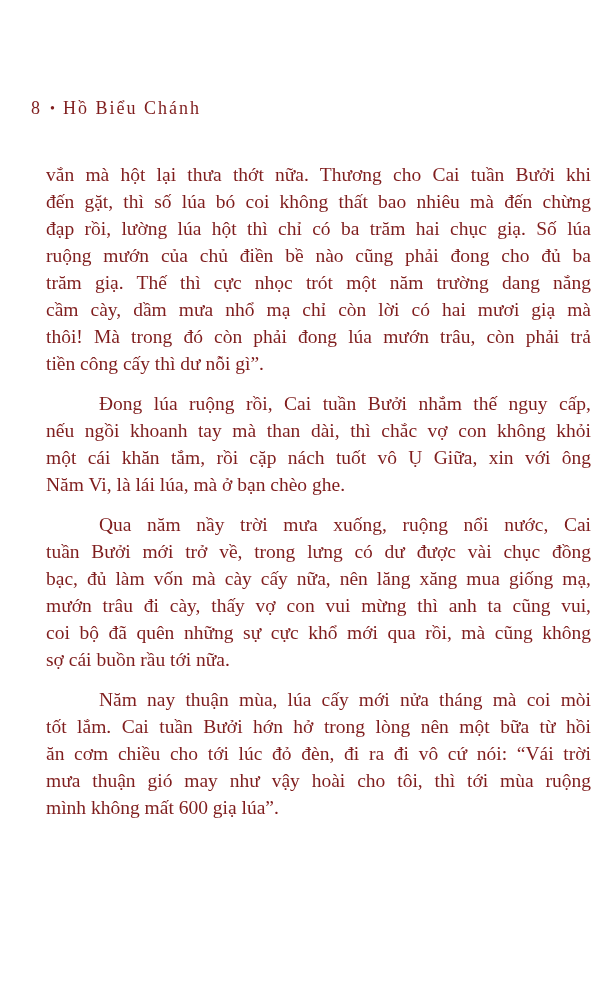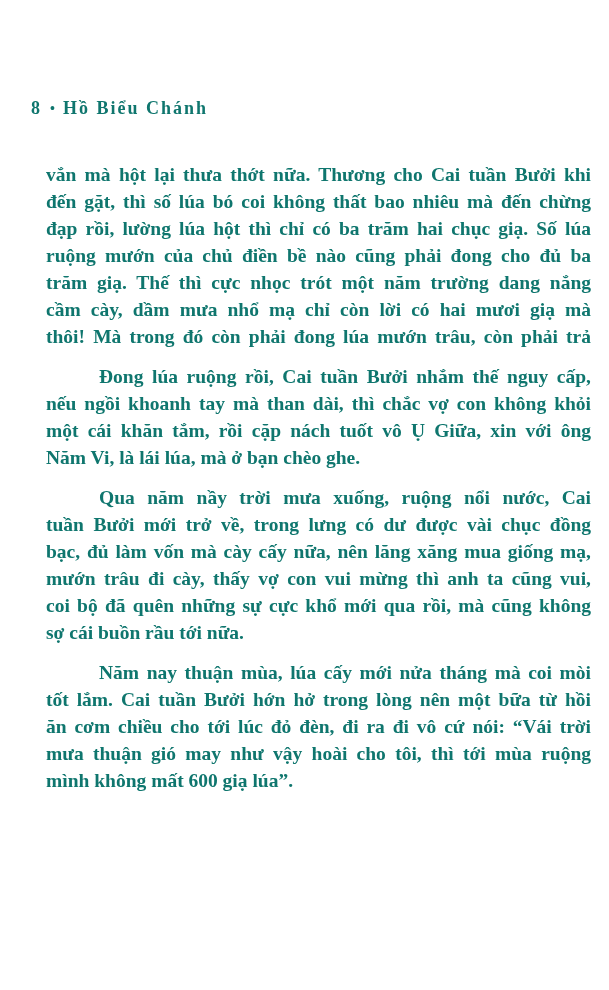--- a/index.html
+++ b/index.html
@@ -54,35 +54,36 @@
     text-align-last: left;
     -moz-text-align-last: left;
   }
   .para.indent .line:first-child {
     text-indent: 53px;
   }
 </style>
 </head>
 <body>
 
-<div class="page" style="background: rgb(255, 255, 255); color: #0f766e; font-weight: bold;">
+<div class="page" style="background: rgb(255, 255, 255); color: #7f1d1d;">
 
   <div class="running-header">
     <span>8</span><span class="sep">•</span><span>Hồ Biểu Chánh</span>
   </div>
 
   <div class="text-block">
       <div class="para">
         <div class="line">vắn mà hột lại thưa thớt nữa. Thương cho Cai tuần Bưởi khi</div>
         <div class="line">đến gặt, thì số lúa bó coi không thất bao nhiêu mà đến chừng</div>
         <div class="line">đạp rồi, lường lúa hột thì chỉ có ba trăm hai chục giạ. Số lúa</div>
         <div class="line">ruộng mướn của chủ điền bề nào cũng phải đong cho đủ ba</div>
         <div class="line">trăm giạ. Thế thì cực nhọc trót một năm trường dang nắng</div>
         <div class="line">cầm cày, dầm mưa nhổ mạ chỉ còn lời có hai mươi giạ mà</div>
         <div class="line">thôi! Mà trong đó còn phải đong lúa mướn trâu, còn phải trả</div>
+        <div class="line para-end">tiền công cấy thì dư nỗi gì”.</div>
       </div>
       <div class="para indent">
         <div class="line">Đong lúa ruộng rồi, Cai tuần Bưởi nhắm thế nguy cấp,</div>
         <div class="line">nếu ngồi khoanh tay mà than dài, thì chắc vợ con không khỏi</div>
         <div class="line">một cái khăn tắm, rồi cặp nách tuốt vô Ụ Giữa, xin với ông</div>
         <div class="line para-end">Năm Vi, là lái lúa, mà ở bạn chèo ghe.</div>
       </div>
       <div class="para indent">
         <div class="line">Qua năm nầy trời mưa xuống, ruộng nổi nước, Cai</div>
         <div class="line">tuần Bưởi mới trở về, trong lưng có dư được vài chục đồng</div>

